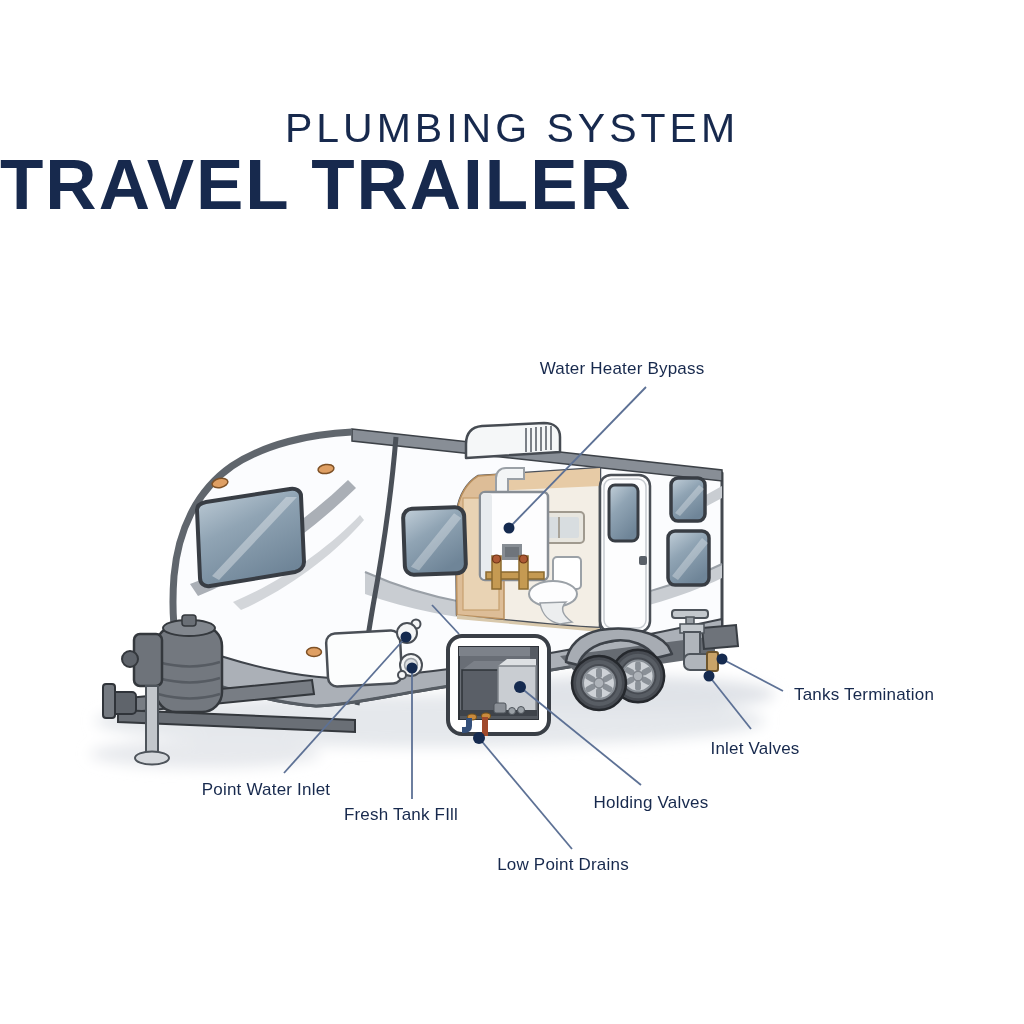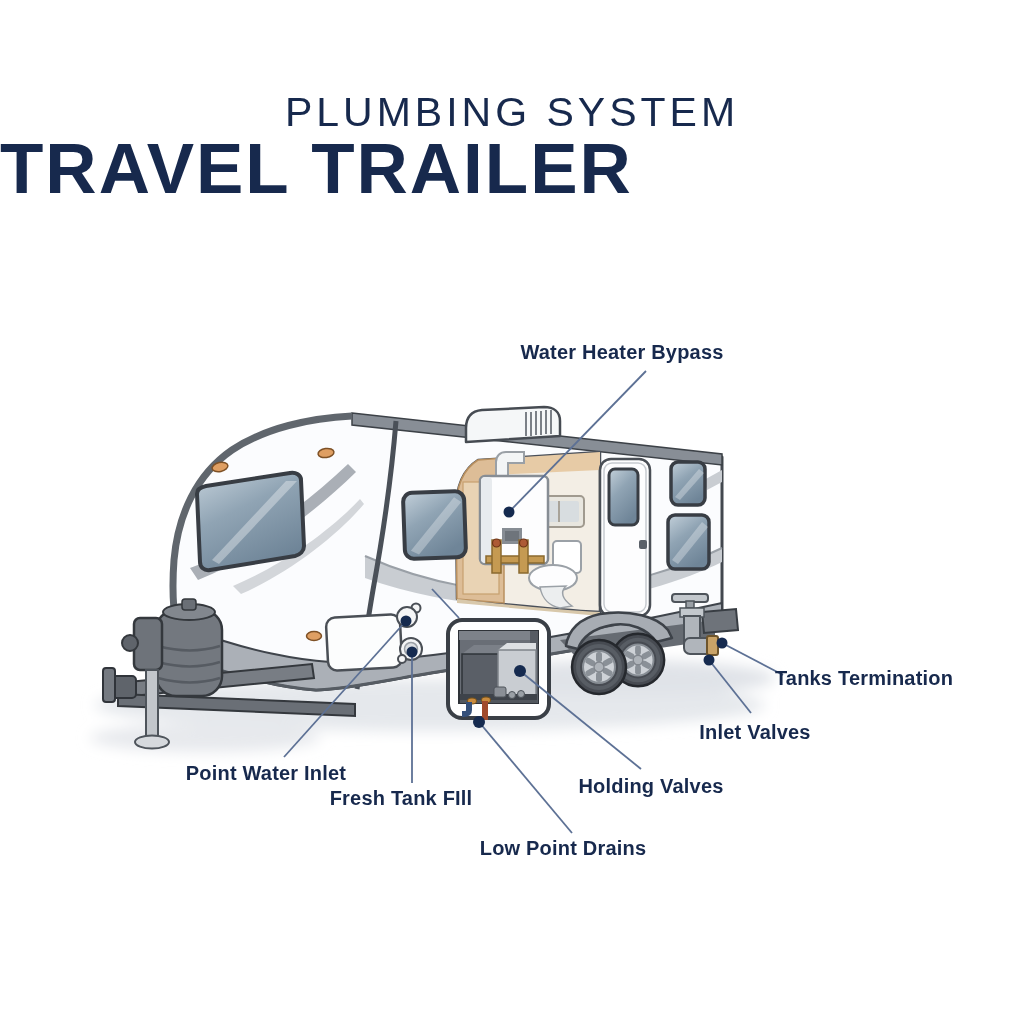--- a/index.html
+++ b/index.html
@@ -4,32 +4,32 @@
 <style>
   :root{
     --navy:#17294d; --leader-line:#5d7195; --dot:#152a4f; --background:#ffffff;
   }
   html,body{margin:0;padding:0;}
   body{
     width:1024px;height:1024px;position:relative;overflow:hidden;
     background:var(--background);
     font-family:"Liberation Sans","DejaVu Sans",sans-serif;
   }
-  .stage{position:absolute;inset:0;}
+  .stage{position:absolute;inset:0;margin-top:16px;}
   .title-sub{
     position:absolute;left:0;right:0;top:92px;text-align:center;
     font-size:41px;font-weight:300;letter-spacing:4px;color:var(--navy);line-height:1;
   }
   .title-main{
     position:absolute;left:0;right:0;top:133px;text-align:left;
     font-size:71px;font-weight:800;letter-spacing:2px;color:var(--navy);line-height:1;
   }
   .callout{
     position:absolute;transform:translate(-50%,-50%);
-    font-size:20px;font-weight:700;color:var(--navy);
+    font-size:17px;font-weight:400;color:var(--navy);
     letter-spacing:.2px;white-space:nowrap;line-height:1;
   }
   .lbl-water-heater-bypass{left:622px;top:352px;}
   .lbl-city-water-inlet{left:266px;top:773px;}
   .lbl-fresh-tank-fill{left:401px;top:798px;}
   .lbl-low-point-drains{left:563px;top:848px;}
   .lbl-holding-tanks{left:651px;top:786px;}
   .lbl-gate-valves{left:755px;top:732px;}
   .lbl-tank-termination{left:864px;top:678px;}
   svg{position:absolute;inset:0;}

